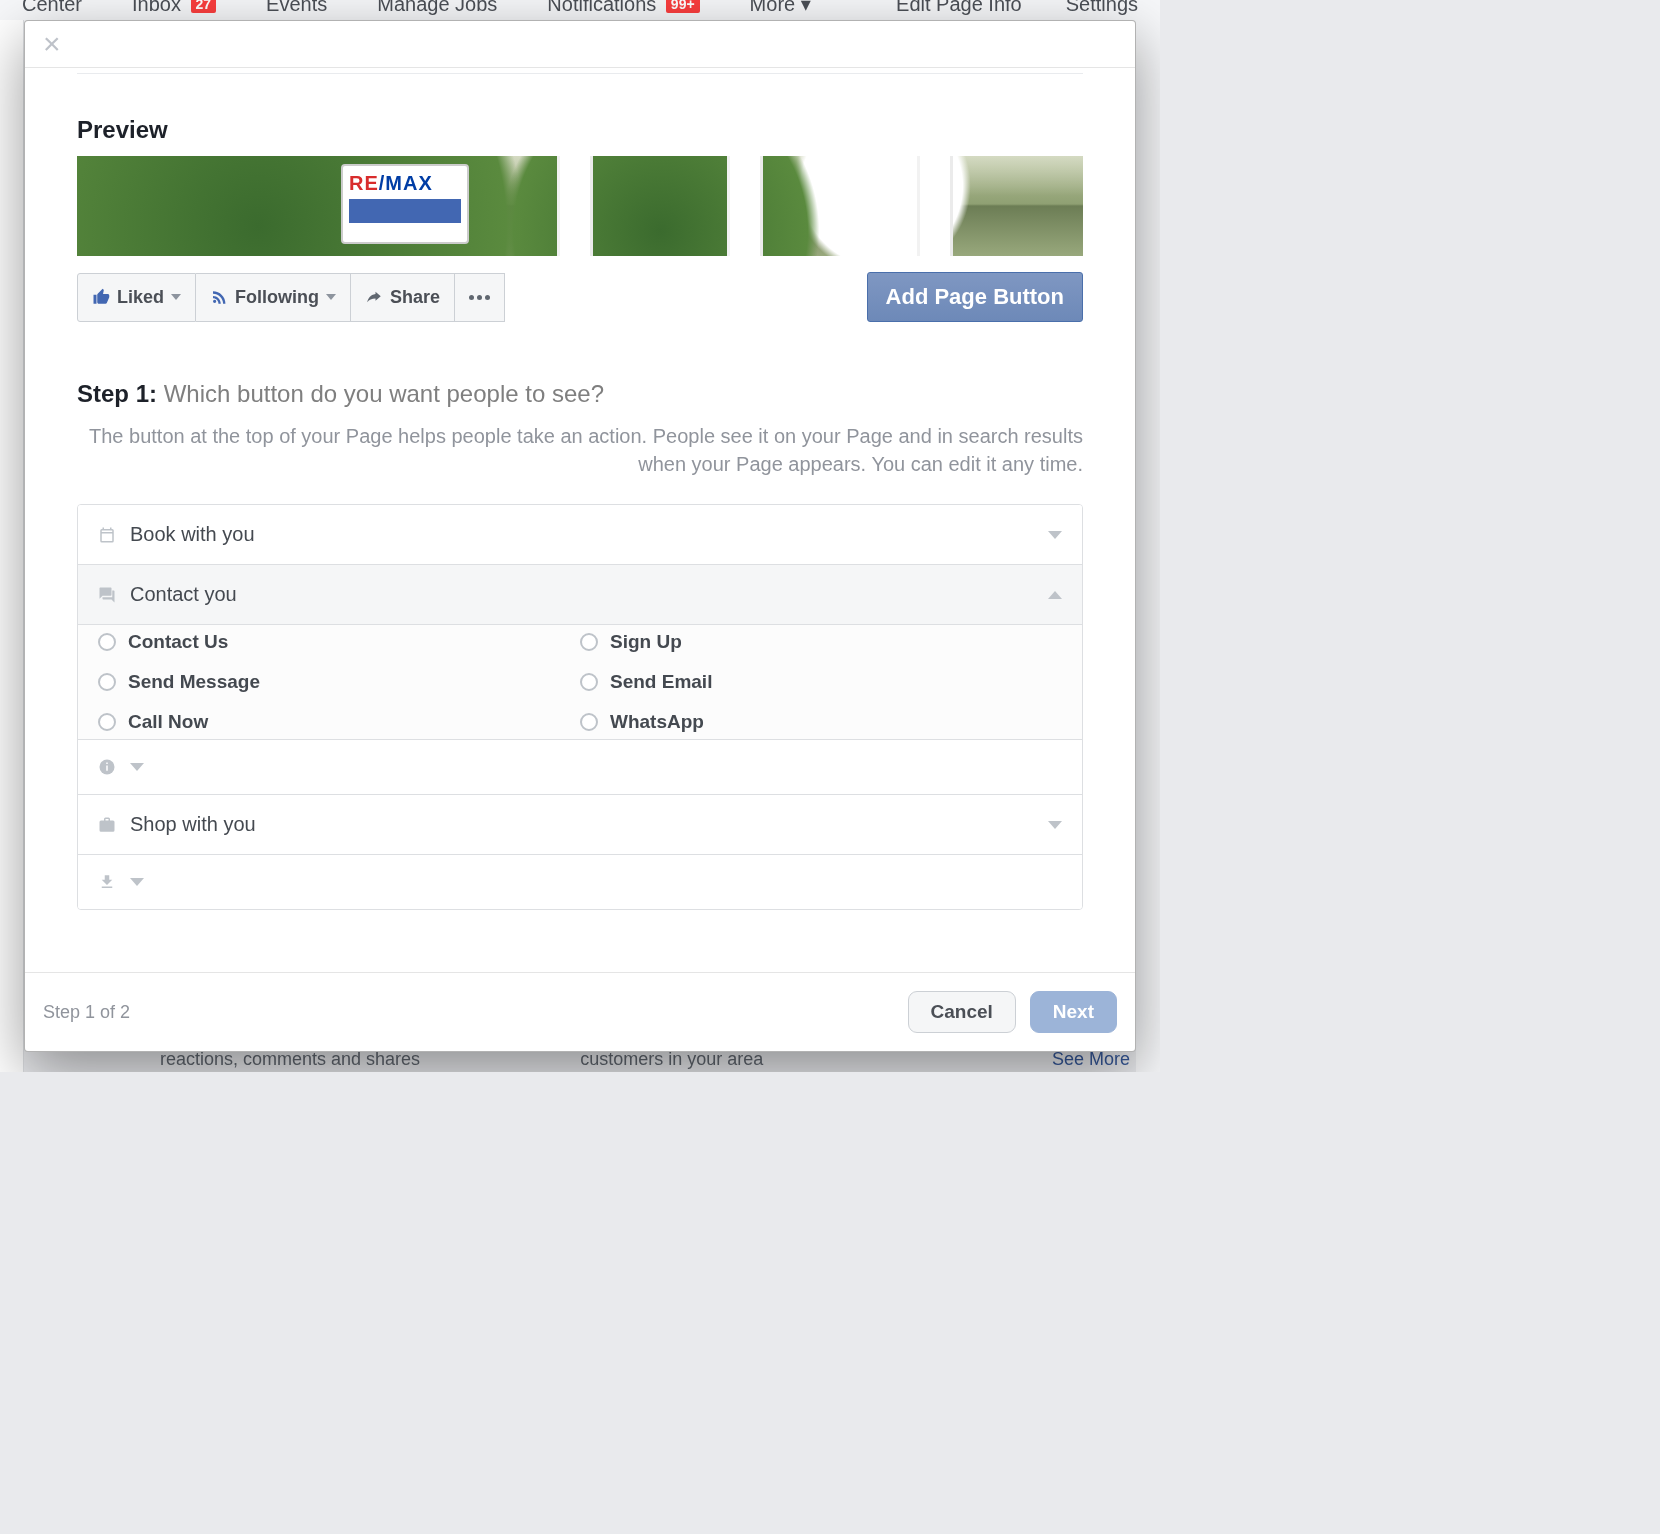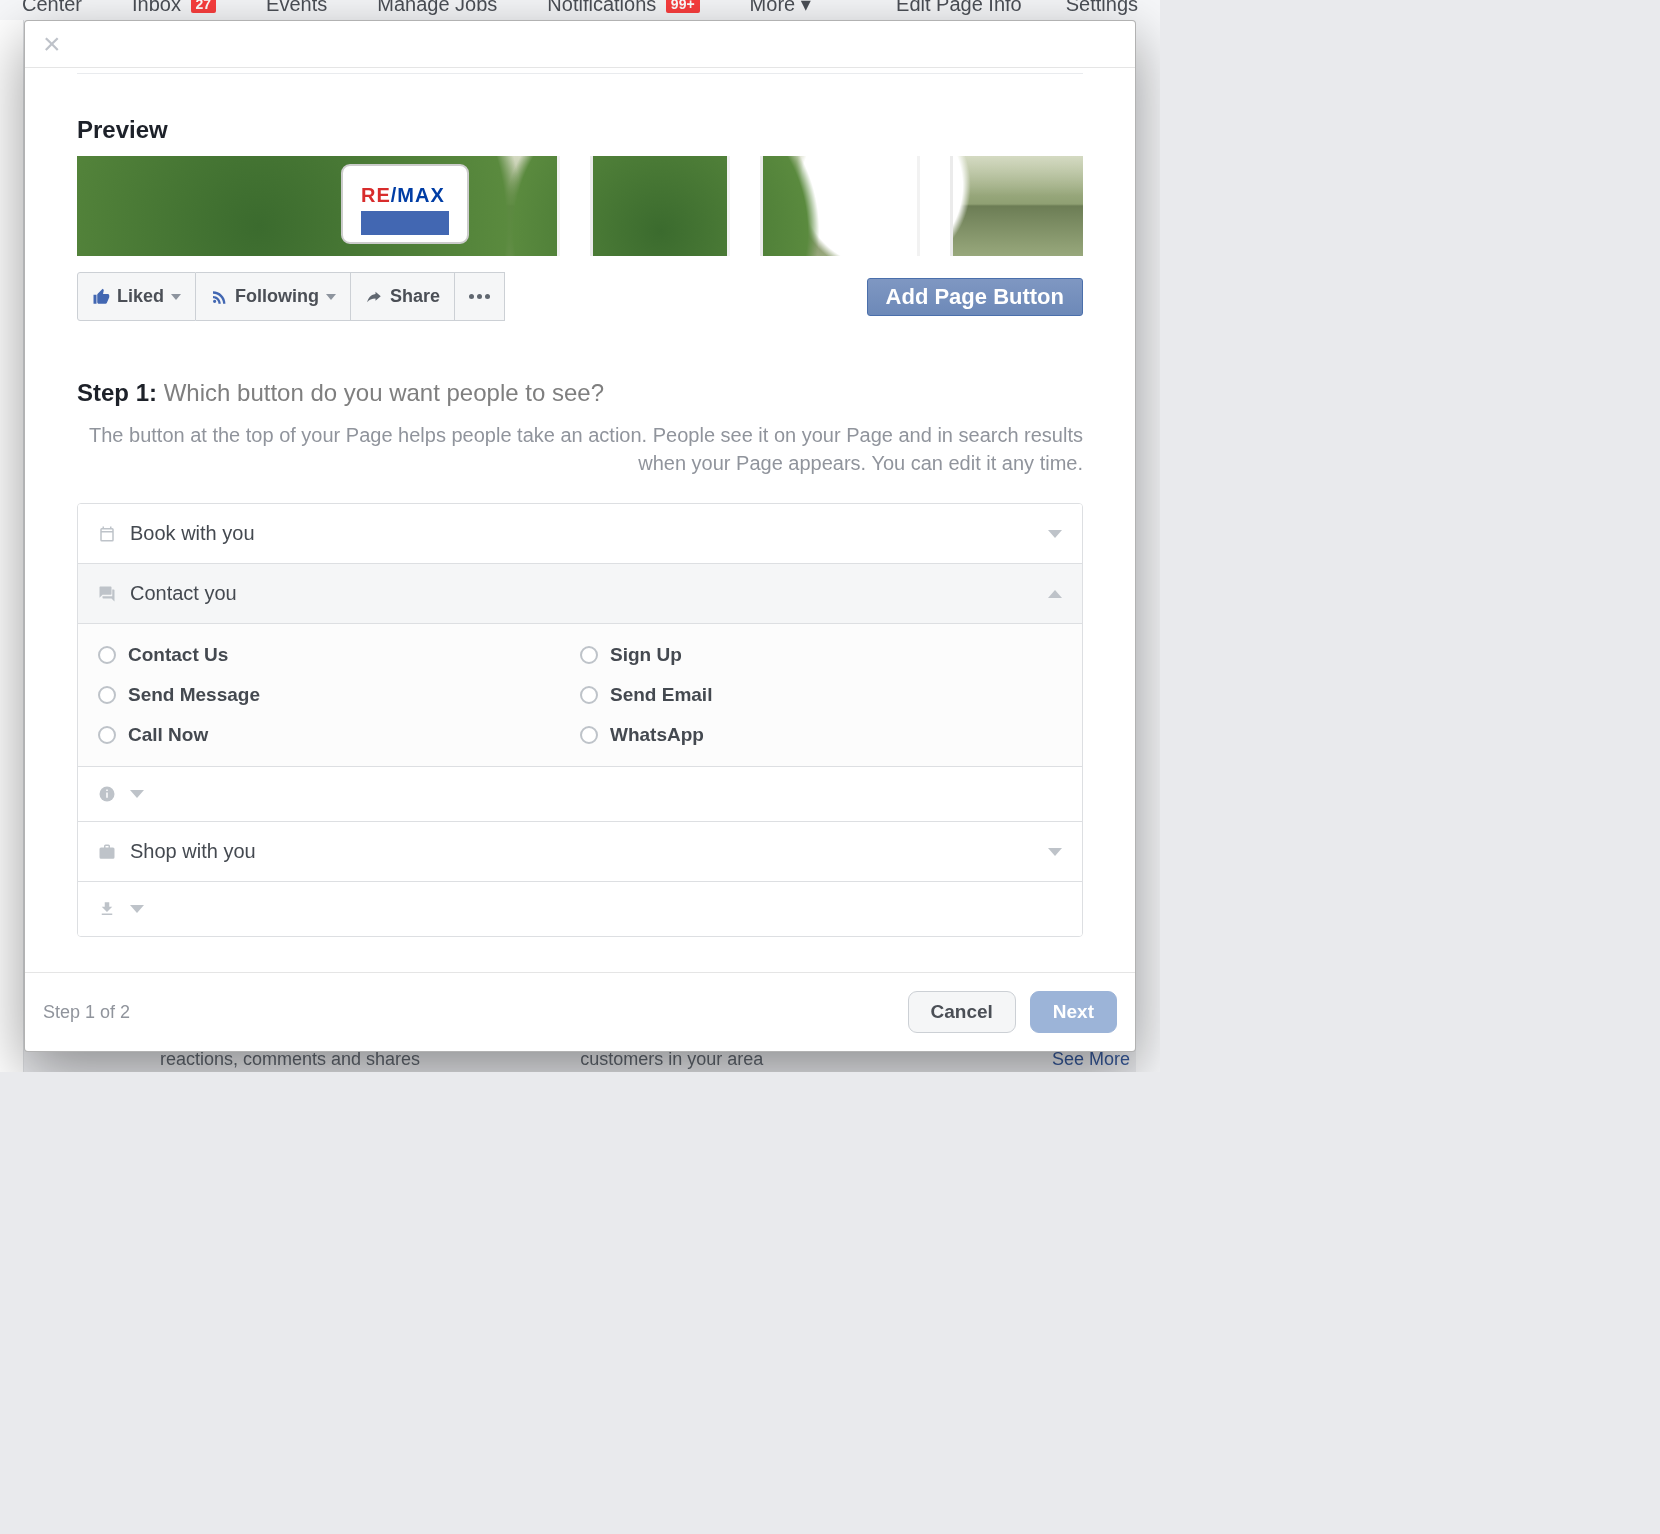--- a/index.html
+++ b/index.html
@@ -139,22 +139,22 @@
         linear-gradient(180deg, rgba(255,255,255,0.4) 0%, transparent 40%);
     }
     .sign {
       position: absolute;
       left: 264px;
       top: 8px;
       width: 128px;
       height: 80px;
       background: #fff;
       border: 2px solid #ccc;
-      border-radius: 9px;
-      padding: 18px;
+      border-radius: 4px;
+      padding: 6px;
     }
     .sign-logo {
       font-family: Arial, sans-serif;
       font-weight: bold;
       font-size: 20px;
       letter-spacing: 1px;
     }
     .sign-logo .re { color: #d82c2c; }
     .sign-logo .slash { color: #003da5; }
     .sign-logo .max { color: #003da5; }
@@ -206,21 +206,21 @@
       width: 5px; height: 5px; background: #606770; border-radius: 50%;
     }
     .add-page-btn {
       margin-left: auto;
       background: #7c94c0;
       background: linear-gradient(#7f97c2,#6d89b8);
       border: 1px solid #4a6fab;
       color: #fff;
       font-size: 22px;
       font-weight: 600;
-      height: 38px;
+      height: 50px;
       padding: 0 18px;
       border-radius: 3px;
     }
     .step {
       margin-top: 58px;
     }
     .step-title {
       font-size: 24px;
       font-weight: normal;
       color: #7f7f7f;
@@ -261,21 +261,21 @@
       border-right: 7px solid transparent;
     }
     .chev.down { border-top: 8px solid #bec3c9; border-bottom: none;}
     .chev.up { border-bottom: 8px solid #bec3c9; border-top: none;}
     .acc-body {
       background: #fcfcfc;
       border-top: 1px solid #dddfe2;
       display: grid;
       grid-template-columns: 1fr 1fr;
       row-gap: 18px;
-      padding: 20px 20px;
+      padding: 6px 20px;
     }
     .radio-opt {
       display: flex;
       align-items: center;
       gap: 12px;
       font-size: 19px;
       font-weight: 600;
       color: #444950;
     }
     .radio {

